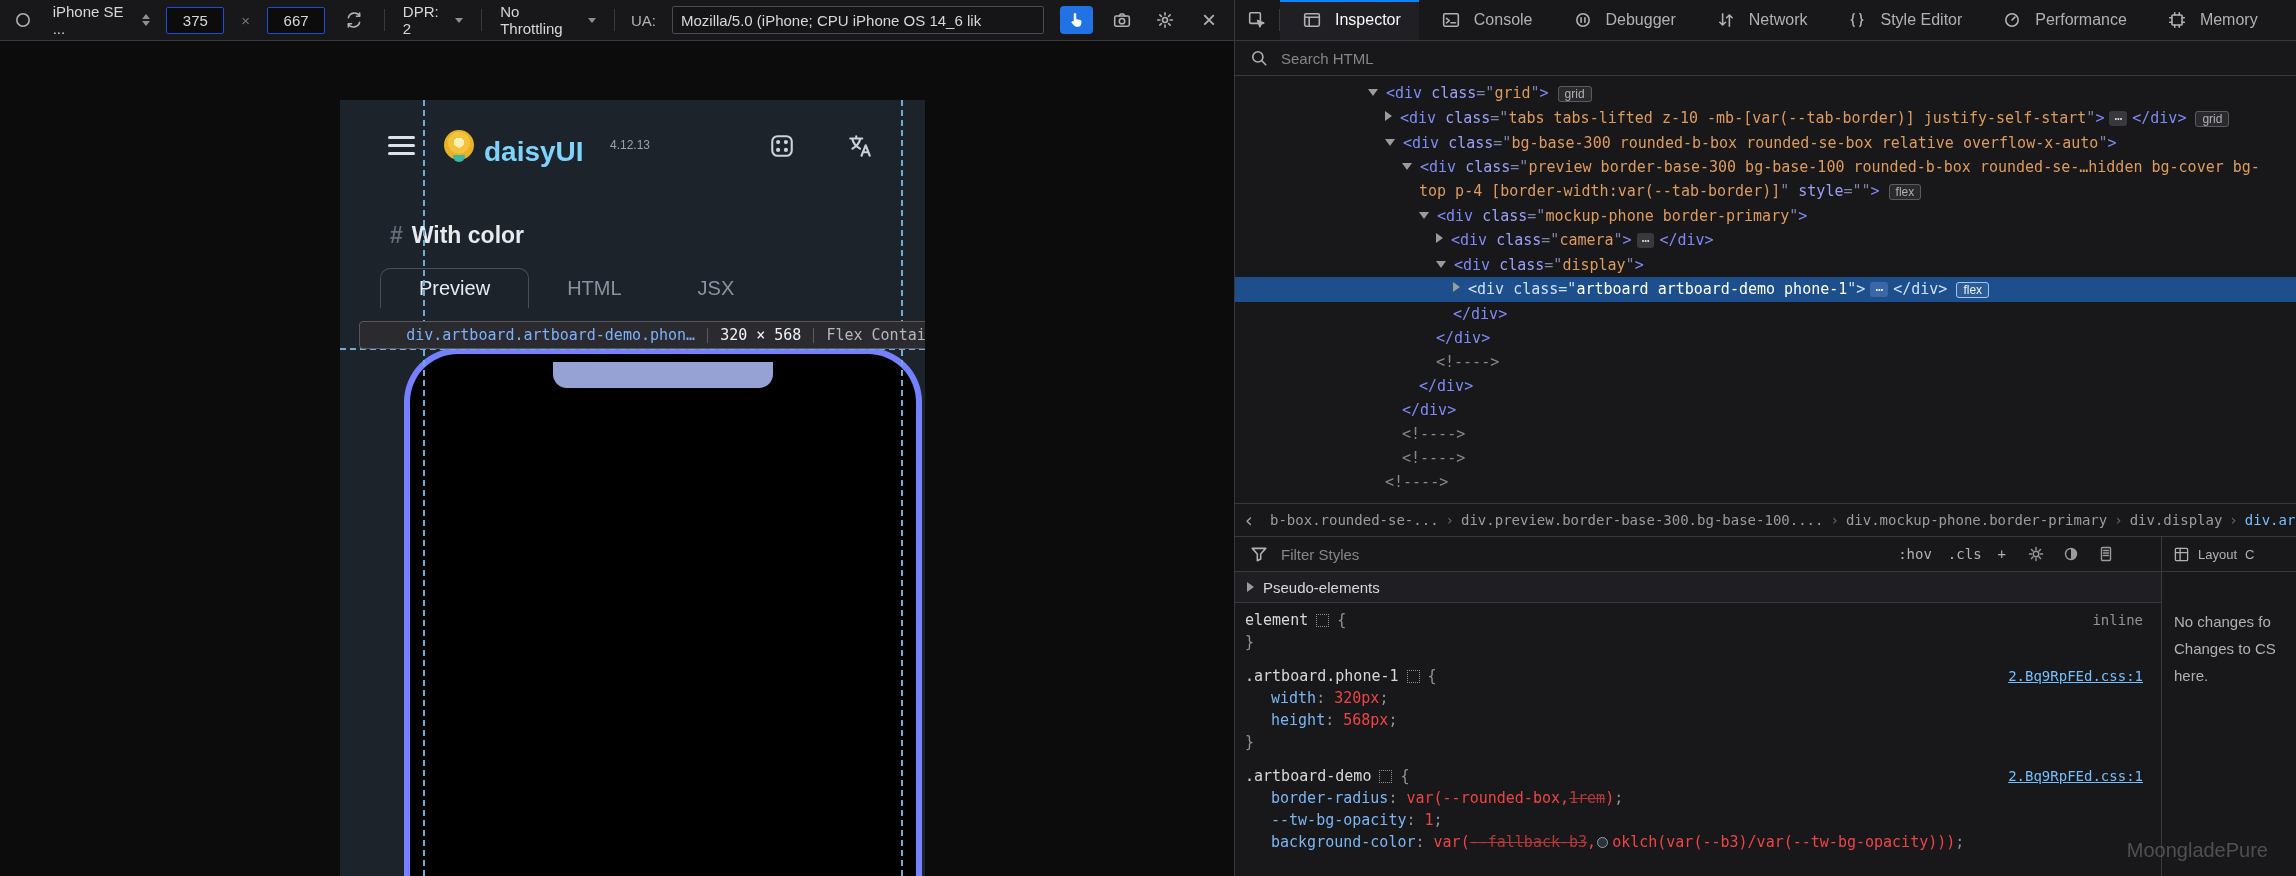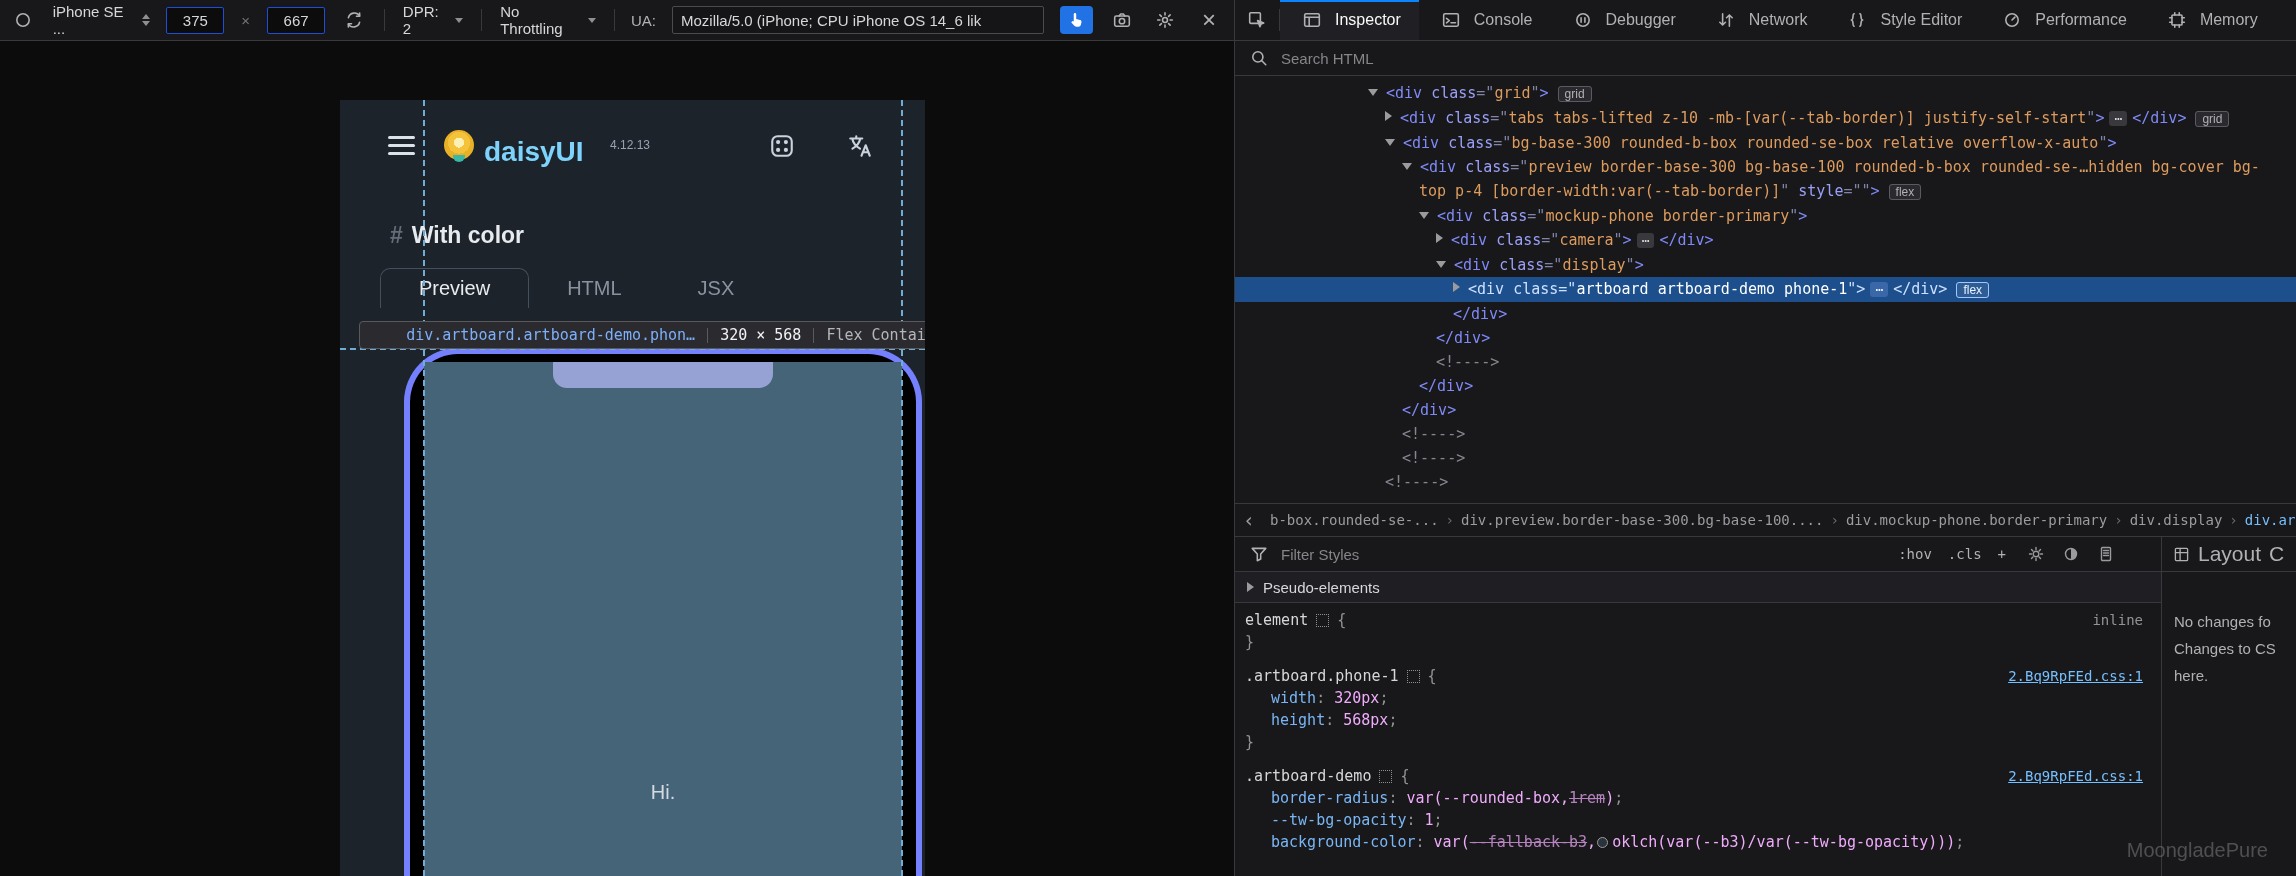--- a/index.html
+++ b/index.html
@@ -133,28 +133,28 @@
   .r-line{line-height:22px;white-space:pre}
   .r-sel{display:flex;align-items:center;white-space:nowrap}
   .sel-text{color:#d7d7db}
   .sel-ico{width:13px;height:13px;border:1px dotted #8f8f93;margin:0 8px;display:inline-block;flex:0 0 auto}
   .brace{color:#939395}
   .r-link{margin-left:auto;margin-right:8px;color:#75bfff;text-decoration:underline;font-size:14px;cursor:default}
   .r-inline{margin-left:auto;margin-right:8px;color:#939395;font-size:14px}
   .r-decl{padding-left:26px}
   .prop{color:#7ab6f5}
   .colon,.semi{color:#939395}
-  .val{color:#f0abfc}
+  .val{color:#ef4444}
   .val.strike{text-decoration:line-through;opacity:.72}
   .swatch{display:inline-block;width:11px;height:11px;border-radius:50%;border:1px solid #9b9b9e;
     vertical-align:-1px;margin:0 4px 0 1px}
 
   #rules-sidebar{position:absolute;left:926px;top:537px;width:136px;height:339px;border-left:1px solid #38383d;overflow:hidden}
   #sidebar-tabs{height:35px;border-bottom:1px solid #38383d;display:flex;align-items:center;gap:8px;
-    padding:0 10px;color:#b1b1b3;font-size:21px;white-space:nowrap}
+    padding:0 10px;color:#b1b1b3;font-size:13px;white-space:nowrap}
   #sidebar-tabs .ico{width:18px;height:18px}
   #sidebar-tabs .ico svg{width:15px;height:15px}
   .sb-tab{cursor:default}
   .sb-tab:first-of-type{color:#d7d7db}
   #sidebar-content{padding:36px 0 0 12px;font-size:15px;color:#b1b1b3;line-height:27px}
   .sb-line{white-space:nowrap;overflow:hidden}
 
   #watermark{position:absolute;right:28px;bottom:14px;font-size:20px;color:#9b9b9e;opacity:.42;z-index:20}
 </style>
 </head>
@@ -246,23 +246,20 @@
         <span class="hash">#</span><span>With color</span>
       </div>
 
       <div id="vtabs">
           <span class="vtab active">Preview</span>
           <span class="vtab">HTML</span>
           <span class="vtab">JSX</span>
         </div>
 
       <div id="phone">
-        <div id="phone-display">
-          <span class="hi">Hi.</span>
-        </div>
         <div id="phone-camera"></div>
       </div>
 
       <div id="infobar">
         <span class="ib-sel">div.artboard.artboard-demo.phon…</span>
         <span class="ib-sep"></span>
         <span class="ib-dims">320 × 568</span>
         <span class="ib-sep"></span>
         <span class="ib-extra">Flex Container</span>
       </div>

